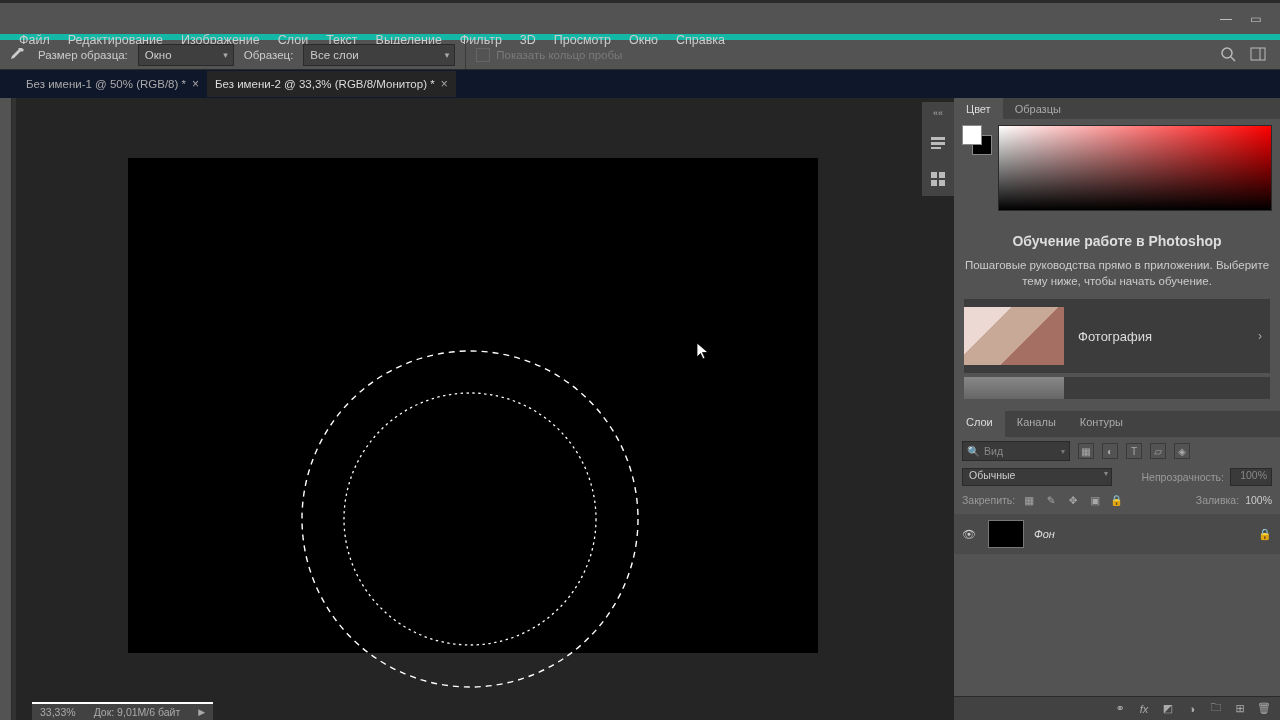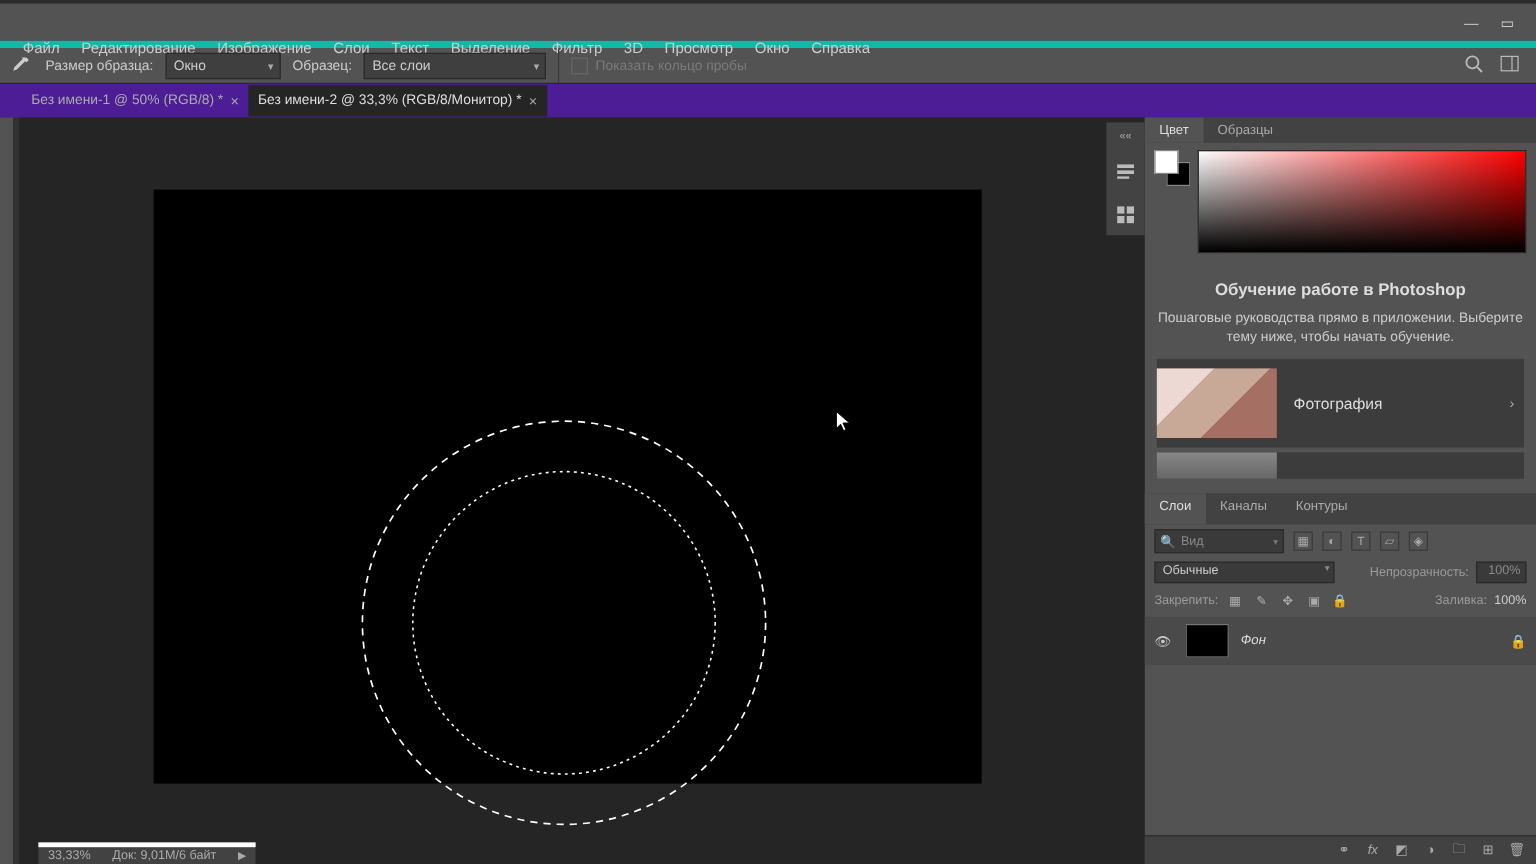--- a/index.html
+++ b/index.html
@@ -8,21 +8,21 @@
   .menubar .item { padding: 6px 9px; cursor: pointer; margin-top: 43px; }
   .menubar .wincontrols { margin-left: auto; display: flex; gap: 2px; }
   .menubar .wc { width: 28px; height: 20px; display:flex; align-items:center; justify-content:center; font-size:12px; }
   .optbar { height: 36px; background: #535353; display: flex; align-items: center; padding: 0 6px; font-size: 11.5px; gap: 10px; border-top: 6px solid #14b8a6; border-bottom: 1px solid #2a2a2a;}
   .optbar .tool-icon { width: 22px; height: 22px; display:flex; align-items:center; justify-content:center; }
   .optbar .dropdown { background: #3f3f3f; border: 1px solid #2a2a2a; height: 22px; padding: 0 20px 0 6px; display:flex; align-items:center; position:relative; font-size:11.5px;}
   .optbar .dropdown::after{content:"▾"; position:absolute; right:5px; font-size:9px; color:#aaa;}
   .optbar .faded{ color:#7a7a7a }
   .optbar .sep{ width:1px; height:28px; background:#3b3b3b;}
   .optbar .right-icons{margin-left:auto; display:flex; gap:14px; padding-right:8px;}
-  .tabbar { height: 28px; background: #4c1d95; display:flex; align-items:center; font-size:11.5px; padding-left:18px;}
+  .tabbar { height: 28px; background: #0f172a; display:flex; align-items:center; font-size:11.5px; padding-left:18px;}
   .tab { padding: 6px 8px; color:#aaa; display:flex; align-items:center; gap:6px;}
   .tab.active{ background:#252525; color:#ddd;}
   .tab .close{font-size:12px; color:#aaa;}
 
   .mainrow{ position:absolute; top:98px; left:0; right:0; bottom:0; display:flex;}
   .toolstrip{ width:12px; background:#535353; border-right:1px solid #2a2a2a;}
   .dockL{ width:4px; background:#323232;}
 
   .canvas-host{ flex:1; background:#252525; position:relative; overflow:hidden;}
   .artboard{ position:absolute; left:112px; top:60px; width:690px; height:495px; background:#000; }
@@ -71,21 +71,21 @@
   .layer-lock{display:flex; align-items:center; gap:6px; padding:3px 8px; font-size:10.5px;}
   .layer-lock .lbl{color:#9a9a9a;}
   .layer-lock .ic{width:16px;height:16px; display:inline-flex;align-items:center;justify-content:center; color:#aaa;}
 
   .layer-item{ display:flex; align-items:center; padding:6px 8px; gap:10px; font-size:11px; background:#4a4a4a; margin-top:3px;}
   .layer-item .eye{width:16px;}
   .layer-item .th{width:36px;height:28px;background:#000;border:1px solid #777;}
   .layer-item .nm{font-style:italic; color:#ddd;}
   .layer-item .lock{margin-left:auto; color:#aaa;}
 
-  .statusbar{ position:absolute; left:16px; bottom:0; height:18px; font-size:10.5px; color:#aaa; display:flex; gap:18px; align-items:center; background:#424242; padding:0 8px; border-top:4px solid #ffffff;}
+  .statusbar{ position:absolute; left:16px; bottom:0; height:18px; font-size:10.5px; color:#aaa; display:flex; gap:18px; align-items:center; background:#424242; padding:0 8px; border-top:2px solid #ffffff;}
   .statusbar .arrow{font-size:9px;}
 
   .icon-row{ position:absolute; bottom:0; right:0; height:24px; background:#424242; display:flex; align-items:center; gap:4px; padding:0 6px; width:326px; justify-content:flex-end; border-top:1px solid #2a2a2a;}
   .icon-row .ic{width:20px;height:20px; display:inline-flex; align-items:center; justify-content:center; color:#aaa; font-size:11px;}
 </style>
 </head>
 <body>
 
 <div class="menubar">
   <div class="item">Файл</div>

